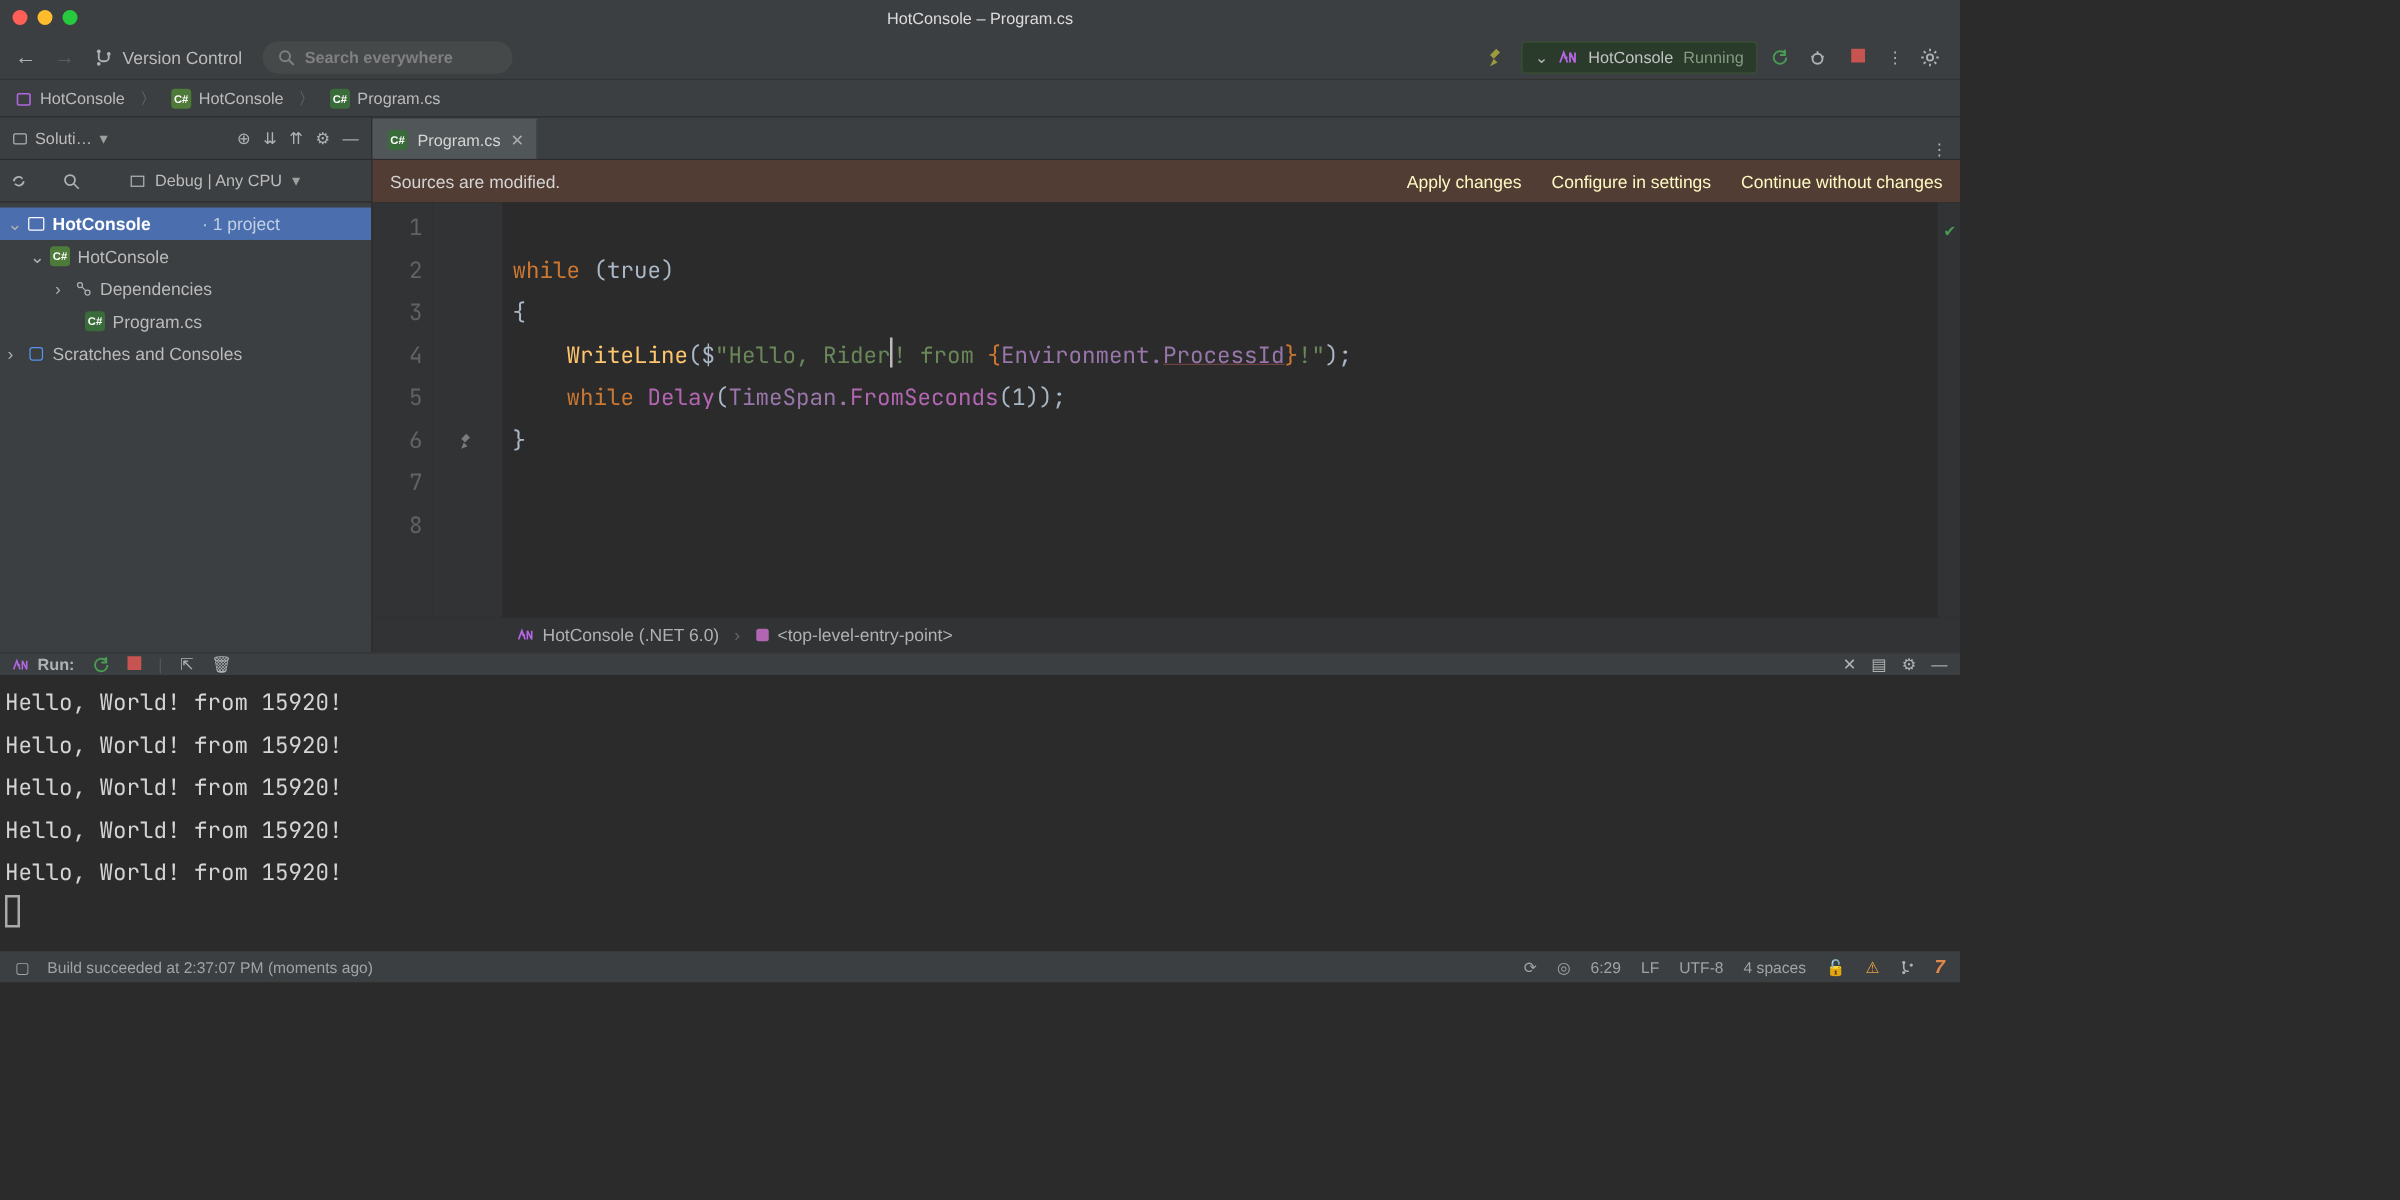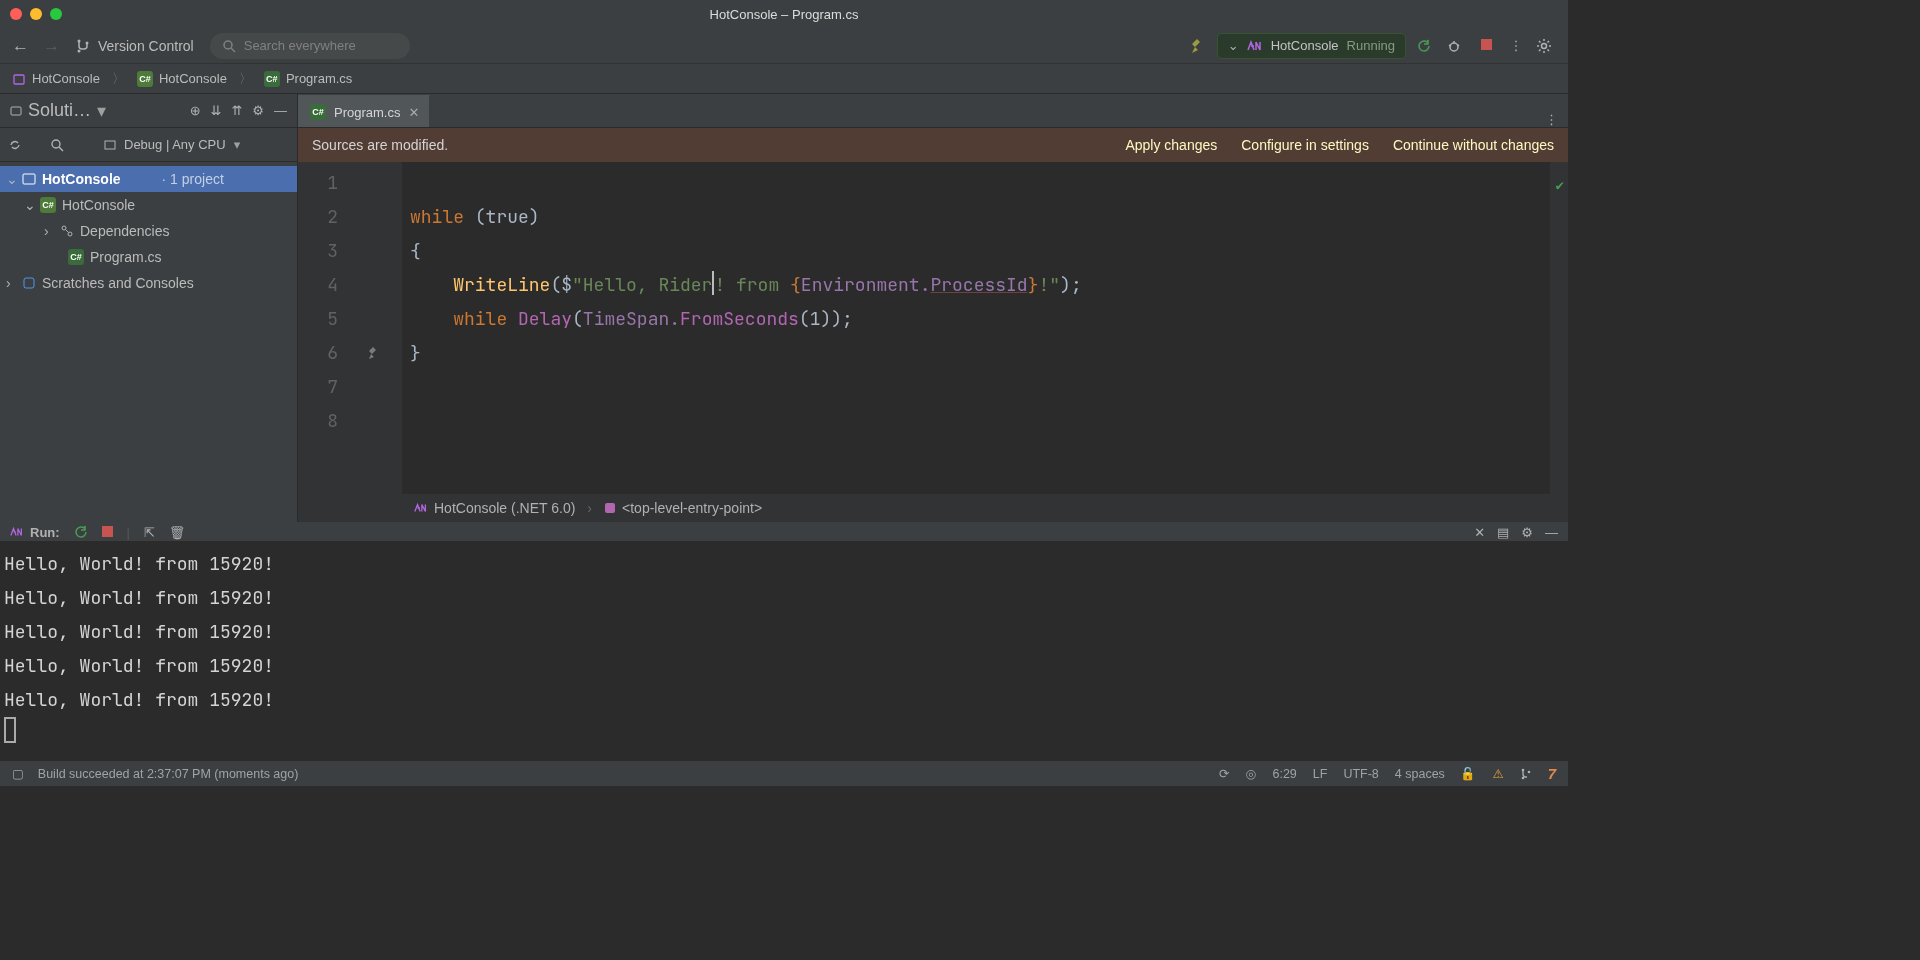--- a/index.html
+++ b/index.html
@@ -47,21 +47,21 @@
   .nav-arrow { color: #afb1b3; font-size: 17px; cursor: pointer; }
   .arrow-back { color: #afb1b3; }
   .arrow-forw { color: #5a5c5e; }
   .vcs-btn {
     display: flex; align-items: center; gap: 8px; color: #bbbbbb;
     font-size: 14px;
   }
   .search-box {
     background: #45494a; border-radius: 16px; height: 26px;
     display: flex; align-items: center; padding: 0 12px; gap: 8px;
-    color: #808080; width: 200px;
+    color: #808080; width: 200px; font-weight: bold;
   }
   .toolbar-right { margin-left: auto; display: flex; align-items: center; gap: 10px; }
   .hammer { color: #9c9c3e; font-size: 16px; }
   .run-config {
     background: #2a3b2c; border: 1px solid #3a5234; border-radius: 4px;
     height: 26px; display: flex; align-items: center; padding: 0 10px; gap: 8px;
   }
   .chevdown { color: #afb1b3; }
   .run-name { color: #c3c3c3; }
   .run-status { color: #859b80; }
@@ -79,21 +79,21 @@
   .middle-area { flex: 1; display: flex; min-height: 0; }
 
   .sidebar {
     width: 298px; background: #3c3f41; display: flex; flex-direction: column;
     border-right: 1px solid #2b2b2b;
   }
   .sidebar-header {
     height: 34px; display: flex; align-items: center; padding: 0 10px; gap: 10px;
     border-bottom: 1px solid #2b2b2b;
   }
-  .sb-title { display: flex; align-items: center; gap: 6px; font-size: 18px; text-align: center; }
+  .sb-title { display: flex; align-items: center; gap: 6px; font-size: 13px; text-align: center; }
   .sidebar-actions { margin-left: auto; display: flex; gap: 10px; color:#afb1b3; }
   .sidebar-sub {
     height: 34px; display: flex; align-items: center; gap: 28px; padding: 0 8px;
     border-bottom: 1px solid #2b2b2b;
   }
   .sb-search { color:#afb1b3; }
   .combo {
     display: flex; align-items: center; gap: 8px; background:#3c3f41;
     padding: 3px 8px; color:#bbbbbb; font-size: 13px; margin-left: 4px;
   }

